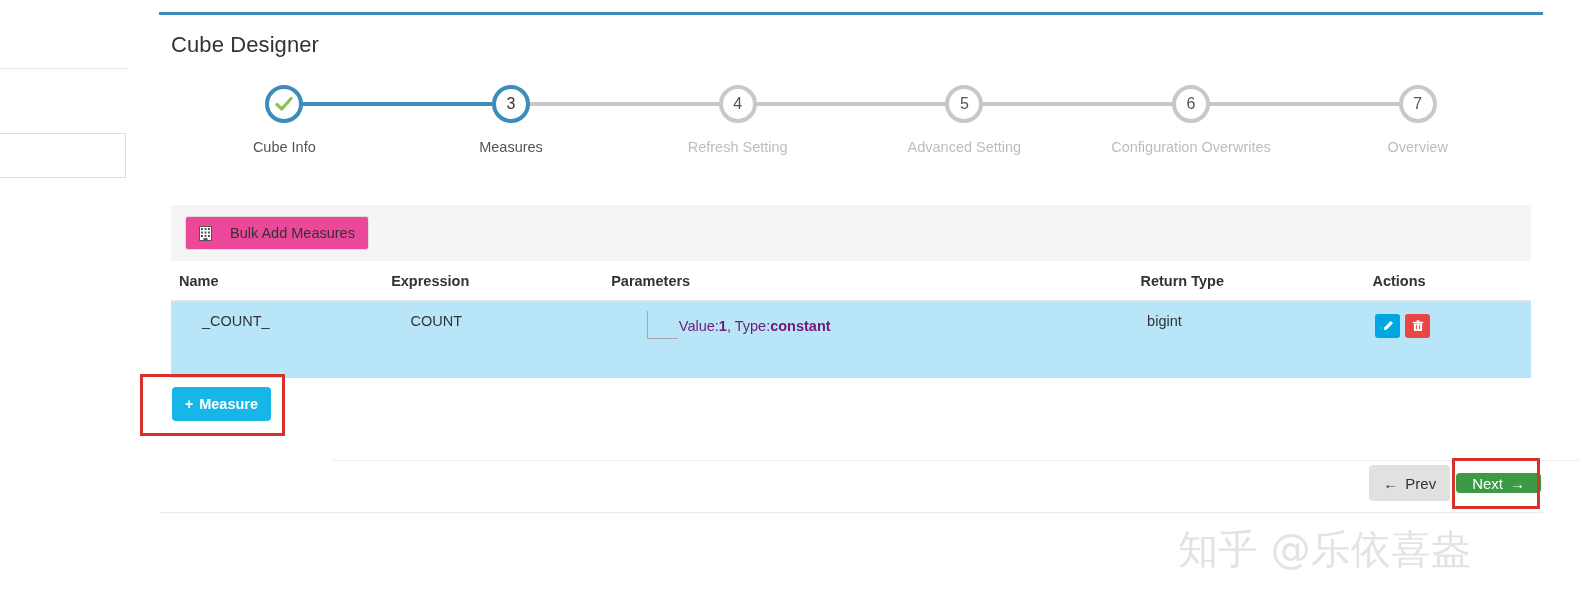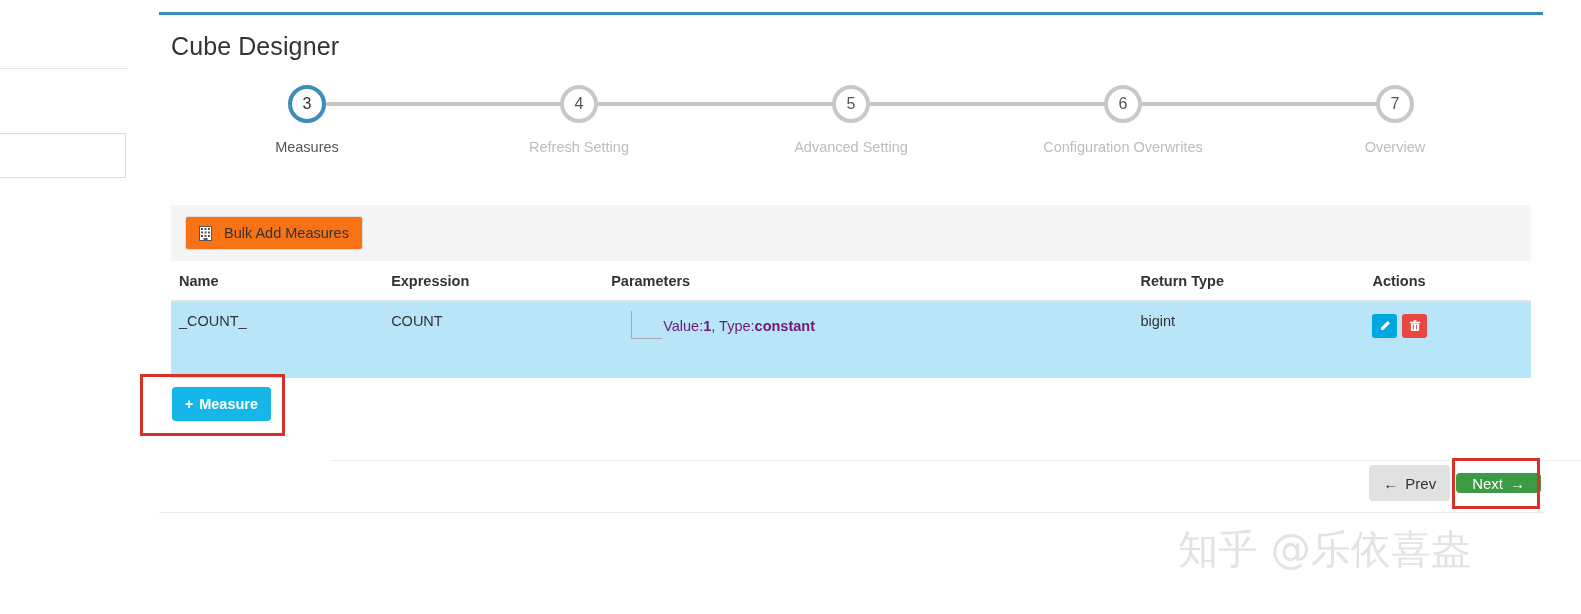--- a/index.html
+++ b/index.html
@@ -40,21 +40,21 @@
     height: 500px;
     background: #ffffff;
     border-top: 3px solid #3c8dbc;
     box-shadow: 0 1px 1px rgba(0,0,0,0.08);
     box-sizing: border-box;
   }
 
   .panel-title {
     position: absolute;
     left: 12px; top: 17px;
-    font-size: 25px;
+    font-size: 22px;
     color: #333333;
     font-weight: 400;
     letter-spacing: 0.1px;
   }
 
   
   .stepper {
     position: absolute;
     left: 12px; top: 70px;
     right: 12px;
@@ -127,24 +127,24 @@
     height: 56px;
     background: #f5f5f5;
     display: flex;
     align-items: center;
     padding-left: 14px;
     box-sizing: border-box;
   }
   .btn-bulk {
     display: inline-flex;
     align-items: center;
-    gap: 12px;
+    gap: 18px;
     height: 34px;
     padding: 0 13px;
-    background: #f97316;
+    background: #ec4899;
     border: 1px solid #dddddd;
     border-radius: 3px;
     font-size: 14.5px;
     color: #333333;
     cursor: pointer;
     font-family: "Liberation Sans", sans-serif;
   }
   .icon-bulk { width: 13px; height: 15px; display: block; }
 
   
@@ -163,20 +163,21 @@
   }
   .tbl-head .cell {
     font-size: 14.5px;
     font-weight: bold;
     color: #333333;
   }
   .tbl-body {
     background: #b9e5f9;
     min-height: 65px;
     padding-top: 11px;
+    padding-left: 23px;
   }
   .tbl-body .cell {
     font-size: 14.5px;
     color: #333333;
   }
   .c-name   { width: 222px; padding-left: 8px; box-sizing: border-box; }
   .c-expr   { width: 222px; }
   .c-param  { width: 534px; }
   .c-return { width: 234px; }
   .c-action { width: 160px; }
@@ -304,20 +305,29 @@
 
   <div class="left-rule"></div>
   <div class="left-box"></div>
 
   <div class="panel">
 
     <div class="panel-title">Cube Designer</div>
 
     <div class="stepper">
       <div class="steps-row" id="steps-row">
+          <div class="step done fill-r">
+            <span class="bar-r"></span>
+            <div class="step-circle">
+              <svg class="step-check" viewBox="0 0 18 18" xmlns="http://www.w3.org/2000/svg">
+                <path d="M2 9.5 L6.8 14 L16 3.5" stroke="#8bc34a" stroke-width="3.2" fill="none" stroke-linecap="round" stroke-linejoin="round"></path>
+              </svg>
+            </div>
+            <div class="step-label">Cube Info</div>
+          </div>
           <div class="step active fill-l">
             <span class="bar-l"></span>
             <span class="bar-r"></span>
             <div class="step-circle">3</div>
             <div class="step-label">Measures</div>
           </div>
           <div class="step ">
             <span class="bar-l"></span>
             <span class="bar-r"></span>
             <div class="step-circle">4</div>

